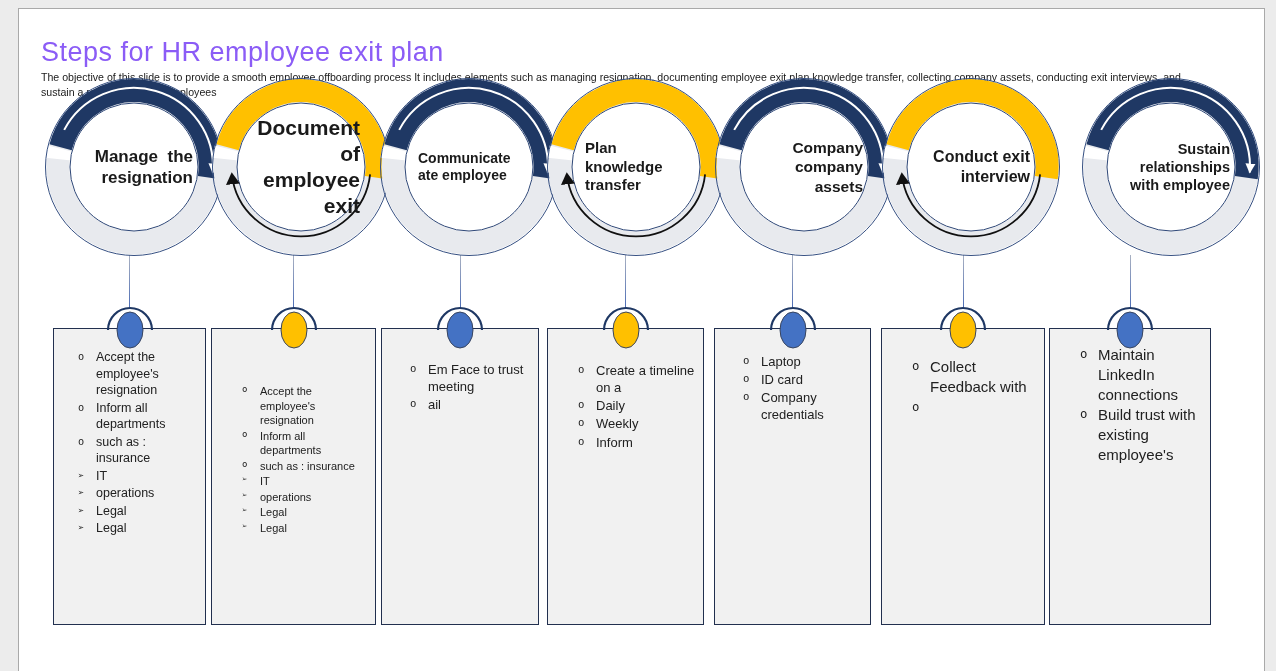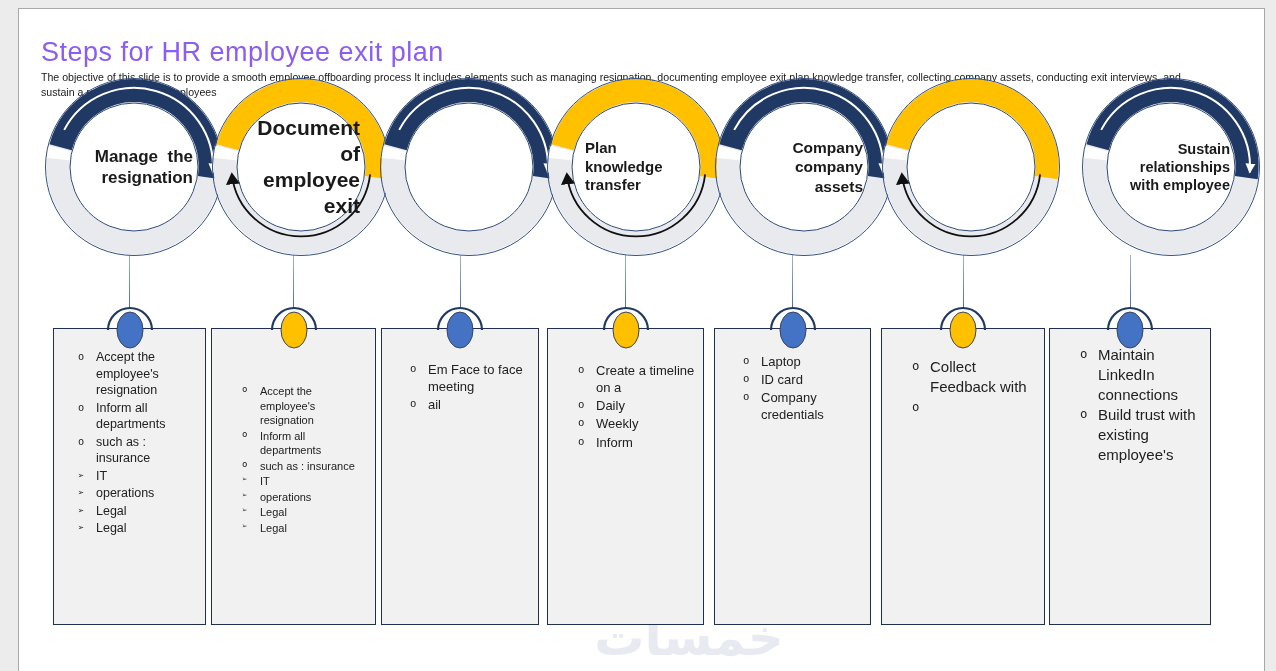--- a/index.html
+++ b/index.html
@@ -61,21 +61,20 @@
     font-family:"DejaVu Sans Mono",monospace;
   }
   .detail-list .txt{flex:1;}
 </style>
 </head>
 <body>
 
 <div class="slide">
   <h1 class="page-title">Steps for HR employee exit plan</h1>
   <p class="page-subtitle">The objective of this slide is to provide a smooth employee offboarding process It includes elements such as managing resignation, documenting employee exit plan knowledge transfer, collecting company assets, conducting exit interviews, and sustain a relationship with employees</p>
-  <div class="watermark">خمسات</div>
   <div id="steps-layer">
   <div class="step theme-navy">
     <div class="circle-wrap" style="left: 20px; top: 63px;">
       <svg viewBox="0 0 190 190">
         <defs>
           <marker id="ah-w" markerUnits="userSpaceOnUse" markerWidth="12" markerHeight="12" refX="9" refY="6" orient="auto">
             <path d="M0,1 L10,6 L0,11 Z" fill="#ffffff"></path>
           </marker>
           <marker id="ah-b" markerUnits="userSpaceOnUse" markerWidth="14" markerHeight="14" refX="10" refY="7" orient="auto">
             <path d="M0,0 L12,7 L0,14 Z" fill="#101010"></path>
@@ -224,33 +223,34 @@
 
         <path d="M 21.3 76.6 A 76 76 0 0 0 19.4 87.1" fill="none" stroke="#ffffff" stroke-width="26"></path>
 
         <circle cx="95" cy="95" r="88.5" fill="none" stroke="#365082" stroke-width="1"></circle>
         <circle cx="95" cy="95" r="64" fill="#ffffff" stroke="#2d4676" stroke-width="1"></circle>
 
         <path class="arrow-white" d="M 25.2 57.9 A 79 79 0 0 1 173.8 100.5" fill="none" stroke="#ffffff" stroke-width="2" marker-end="url(#ah-w)"></path>
 
         <path class="arrow-black" d="M 164.1 102.3 A 69.5 69.5 0 0 1 25.9 102.3" fill="none" stroke="#101010" stroke-width="1.8" marker-end="url(#ah-b)"></path>
       </svg>
+      <div class="circle-label align-left" style="font-size: 14px;">Communicate ate employee</div>
     </div>
     <div class="connector" style="left: 440.5px;"></div>
     <div class="pin" style="left: 415px;">
       <svg viewBox="0 0 52 56" width="52" height="56">
         <path d="M 4 32 A 22 22 0 0 1 48 32" fill="none" stroke="#1F3864" stroke-width="2.2"></path>
         <ellipse class="pin-ellipse" cx="26" cy="32" rx="13" ry="18" stroke="#39455f" stroke-width="1" fill="#4472C4"></ellipse>
       </svg>
     </div>
     <div class="detail-box" style="left: 362px; width: 158px;">
       <ul class="detail-list" style="padding-top: 32px; padding-left: 28px; font-size: 13px;">
             <li>
               <span class="bullet">o</span>
-              <span class="txt">Em Face to face meeting</span>
+              <span class="txt">Em Face to trust meeting</span>
             </li>
             <li>
               <span class="bullet">o</span>
               <span class="txt">ail</span>
             </li>
           </ul>
     </div>
   </div>
 
   <div class="step theme-gold">
@@ -379,20 +379,21 @@
 
         <path d="M 21.3 76.6 A 76 76 0 0 0 19.4 87.1" fill="none" stroke="#ffffff" stroke-width="26"></path>
 
         <circle cx="95" cy="95" r="88.5" fill="none" stroke="#365082" stroke-width="1"></circle>
         <circle cx="95" cy="95" r="64" fill="#ffffff" stroke="#2d4676" stroke-width="1"></circle>
 
         <path class="arrow-white" d="M 25.2 57.9 A 79 79 0 0 1 173.8 100.5" fill="none" stroke="#ffffff" stroke-width="2" marker-end="url(#ah-w)"></path>
 
         <path class="arrow-black" d="M 164.1 102.3 A 69.5 69.5 0 0 1 25.9 102.3" fill="none" stroke="#101010" stroke-width="1.8" marker-end="url(#ah-b)"></path>
       </svg>
+      <div class="circle-label" style="font-size: 16px;">Conduct exit interview</div>
     </div>
     <div class="connector" style="left: 943.5px;"></div>
     <div class="pin" style="left: 918px;">
       <svg viewBox="0 0 52 56" width="52" height="56">
         <path d="M 4 32 A 22 22 0 0 1 48 32" fill="none" stroke="#1F3864" stroke-width="2.2"></path>
         <ellipse class="pin-ellipse" cx="26" cy="32" rx="13" ry="18" stroke="#39455f" stroke-width="1" fill="#FFC000"></ellipse>
       </svg>
     </div>
     <div class="detail-box" style="left: 862px; width: 164px;">
       <ul class="detail-list" style="padding-top: 28px; padding-left: 30px; font-size: 15px;">

